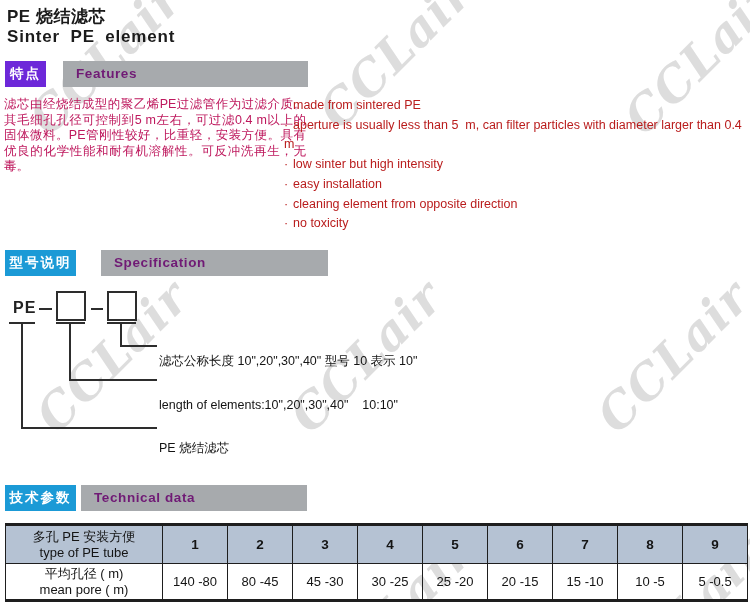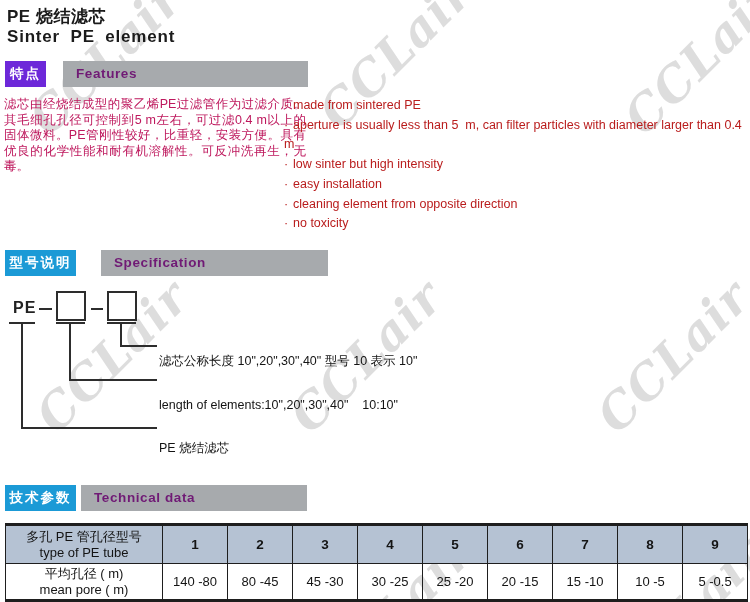--- a/index.html
+++ b/index.html
@@ -135,21 +135,21 @@
       <col style="width:65px;">
         <col style="width:65px;">
         <col style="width:65px;">
       <col style="width:65px;">
         <col style="width:65px;">
         <col style="width:65px;">
     </colgroup>
     <tbody>
         <tr class="hdr" style="background:#b5c2d3;">
       <td>
-        <div class="two">多孔 PE 管孔径型号</div>
+        <div class="two">多孔 PE 安装方便</div>
         <div class="two">type of PE tube</div>
       </td>
       <td class="num">1</td>
       <td class="num">2</td>
       <td class="num">3</td>
       <td class="num">4</td>
       <td class="num">5</td>
       <td class="num">6</td>
       <td class="num">7</td>
       <td class="num">8</td>

